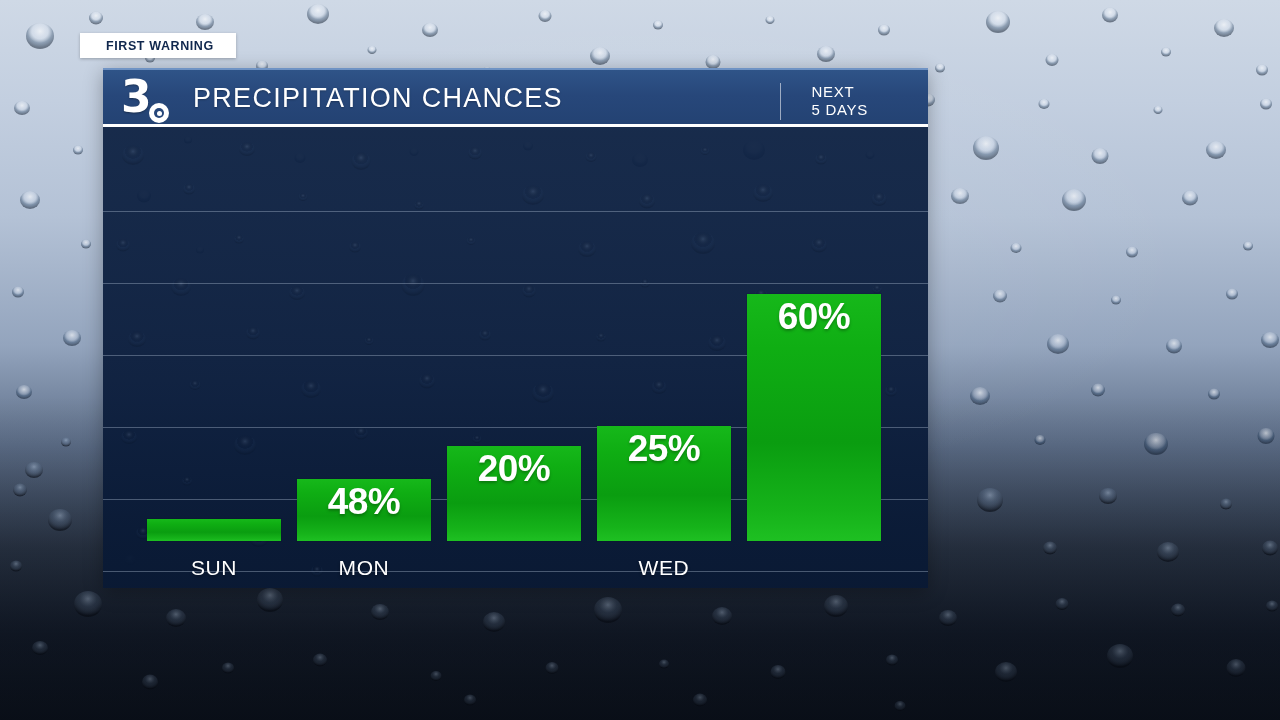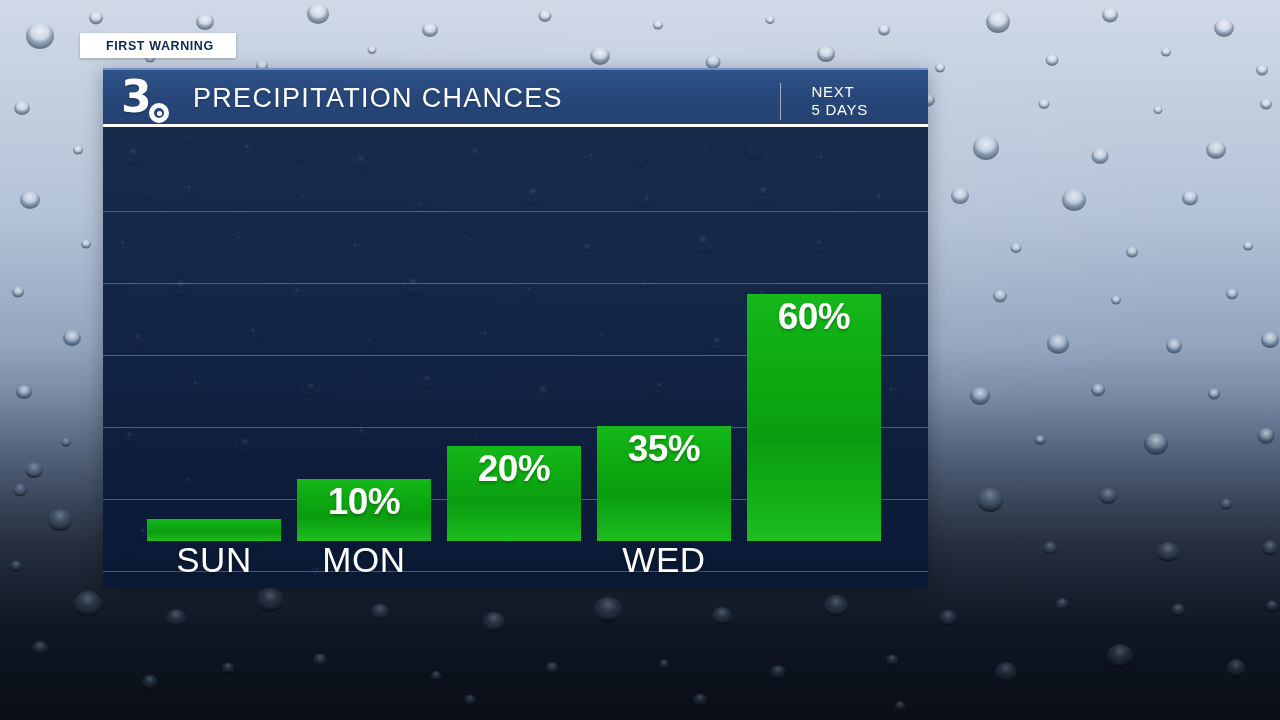--- a/index.html
+++ b/index.html
@@ -168,21 +168,21 @@
     font-weight:bold;
     letter-spacing:-0.5px;
     text-shadow:0 2px 3px rgba(0,0,0,.28);
     line-height:1.0;
   }
   .day-label{
     position:absolute;
     bottom:8px; left:-8px; right:-8px;
     text-align:center;
     color:#ffffff;
-    font-size:35px;
+    font-size:21px;
     font-weight:normal;
     letter-spacing:.6px;
     text-shadow:0 2px 3px rgba(0,0,0,.35);
     margin-top:17px;
   }
 </style>
 </head>
 <body>
 
 <div id="backdrop">
@@ -419,34 +419,34 @@
 
       <div class="bar-group" style="left:44px; width:134px; height:461px;">
         <div class="bar" style="height:22px;">
           <div class="bar-value"></div>
         </div>
         <div class="day-label">SUN</div>
       </div>
 
       <div class="bar-group" style="left:194px; width:134px; height:461px;">
         <div class="bar" style="height:62px;">
-          <div class="bar-value">10%</div>
+          <div class="bar-value">48%</div>
         </div>
         <div class="day-label">MON</div>
       </div>
 
       <div class="bar-group" style="left:344px; width:134px; height:571px;">
         <div class="bar" style="height:95px;">
           <div class="bar-value">20%</div>
         </div>
       </div>
 
       <div class="bar-group" style="left:494px; width:134px; height:461px;">
         <div class="bar" style="height:115px;">
-          <div class="bar-value">35%</div>
+          <div class="bar-value">25%</div>
         </div>
         <div class="day-label">WED</div>
       </div>
 
       <div class="bar-group" style="left:644px; width:134px; height:461px;">
         <div class="bar" style="height:247px;margin-top:8px;">
           <div class="bar-value">60%</div>
         </div>
       </div>
 

